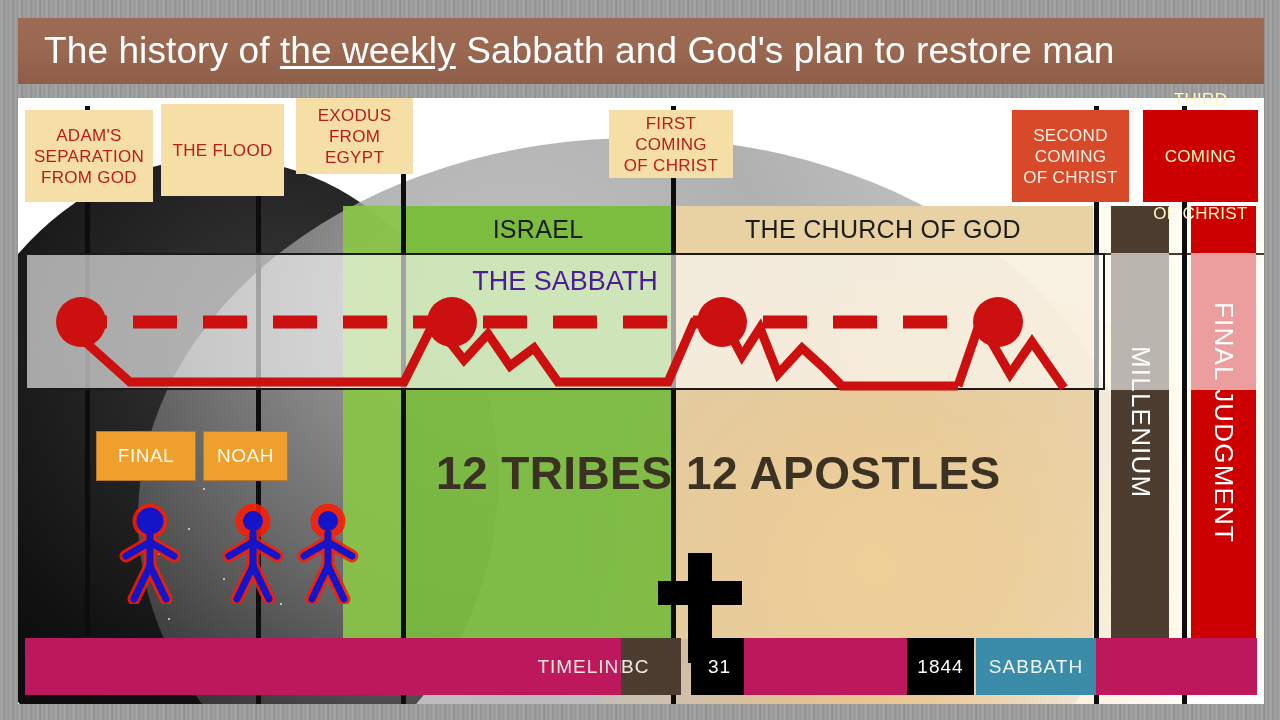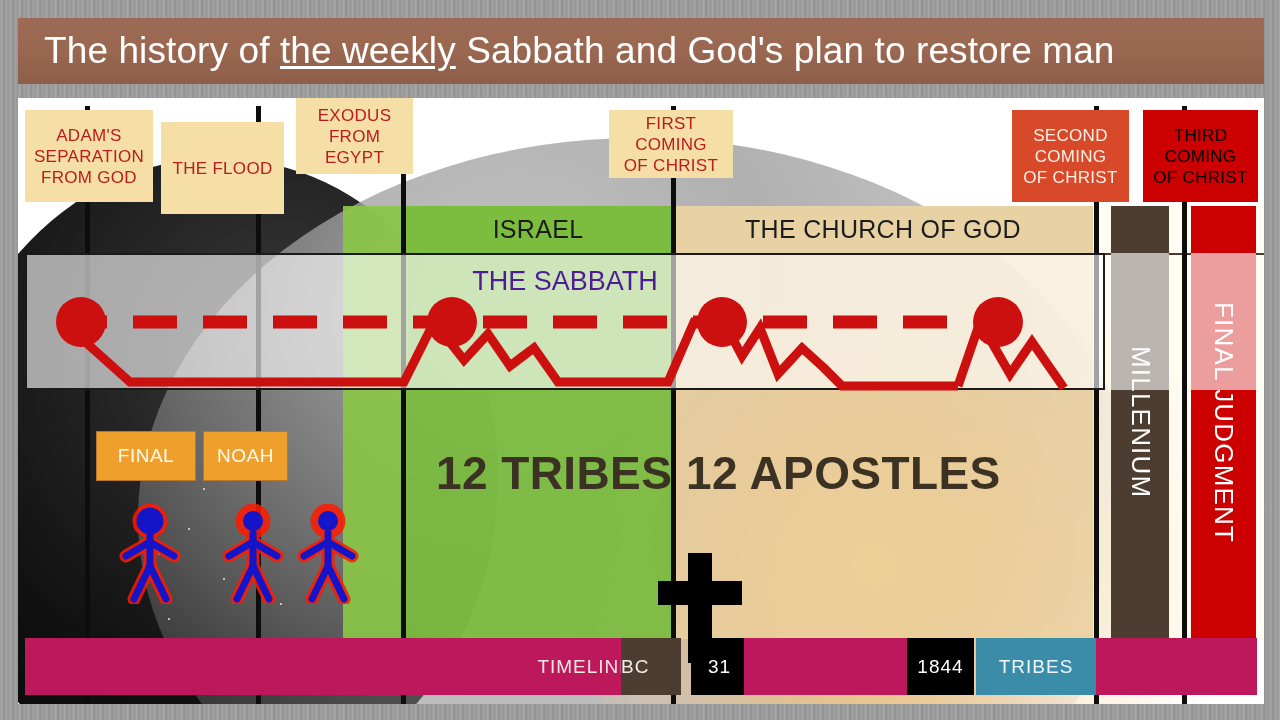--- a/index.html
+++ b/index.html
@@ -141,21 +141,21 @@
     align-items: center; justify-content: center;
     text-align: center;
     font-size: 17px;
     line-height: 21px;
     letter-spacing: .3px;
     font-family: "Liberation Sans", sans-serif;
     padding: 2px 4px;
   }
   .sign.cream { background: #f6dfa6; color: #b91c1c; }
   .sign.orange{ background: #d8492a; color: #fdf0e4; }
-  .sign.red   { background: #cc0000; color: #000000; }
+  .sign.red   { background: #cc0000; color: #fef9c3; gap: 36px; }
 
   
   .post { position: absolute; width: 5px; background: #111111; }
 
   
   #sabbath-box {
     position: absolute;
     left: 7px; top: 155px;
     width: 1080px; height: 137px;
     background: rgba(255,255,255,.62);
@@ -397,35 +397,35 @@
       <div class="tlseg tl-black" style="left:666px;width:57px;justify-content:center">
         <span>31</span>
       </div>
       <div class="tlseg tl-brown" style="left:719px;width:163px;justify-content:center">
         <span></span>
       </div>
       <div class="tlseg tl-black" style="left:882px;width:67px;justify-content:center">
         <span>1844</span>
       </div>
       <div class="tlseg tl-teal" style="left:951px;width:120px;justify-content:center">
-        <span>TRIBES</span>
+        <span>SABBATH</span>
       </div>
       <div class="tlseg tl-brown" style="left:1071px;width:161px;justify-content:center">
         <span></span>
       </div>
     </div>
 
   </div>
 
   <div class="sign cream" style="left:25px;top:110px;width:128px;height:92px">
     <span>ADAM'S</span>
     <span>SEPARATION</span>
     <span>FROM GOD</span>
   </div>
-  <div class="sign cream" style="left:161px;top:122px;width:123px;height:92px">
+  <div class="sign cream" style="left:161px;top:104px;width:123px;height:92px">
     <span>THE FLOOD</span>
   </div>
   <div class="sign cream" style="left:296px;top:98px;width:117px;height:76px">
     <span>EXODUS</span>
     <span>FROM</span>
     <span>EGYPT</span>
   </div>
   <div class="sign cream" style="left:609px;top:110px;width:124px;height:68px">
     <span>FIRST</span>
     <span>COMING</span>

